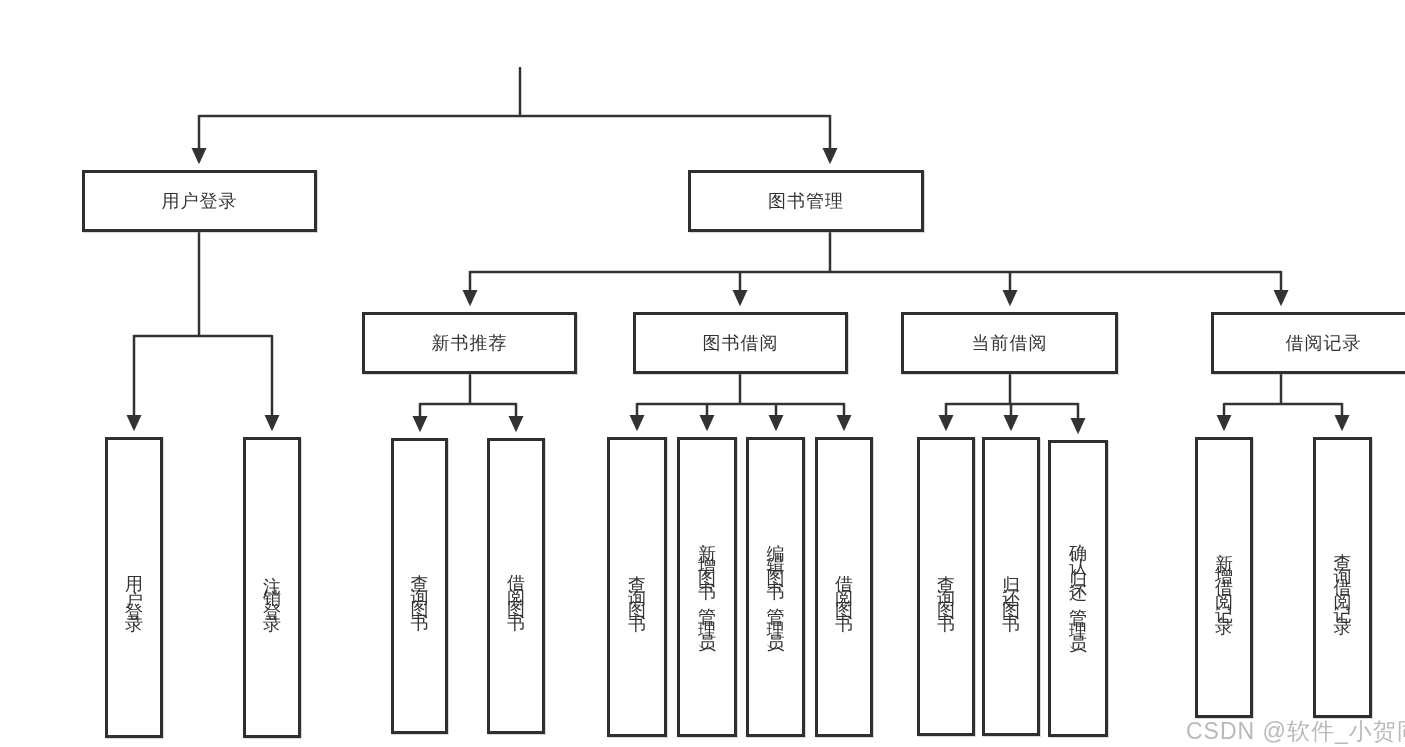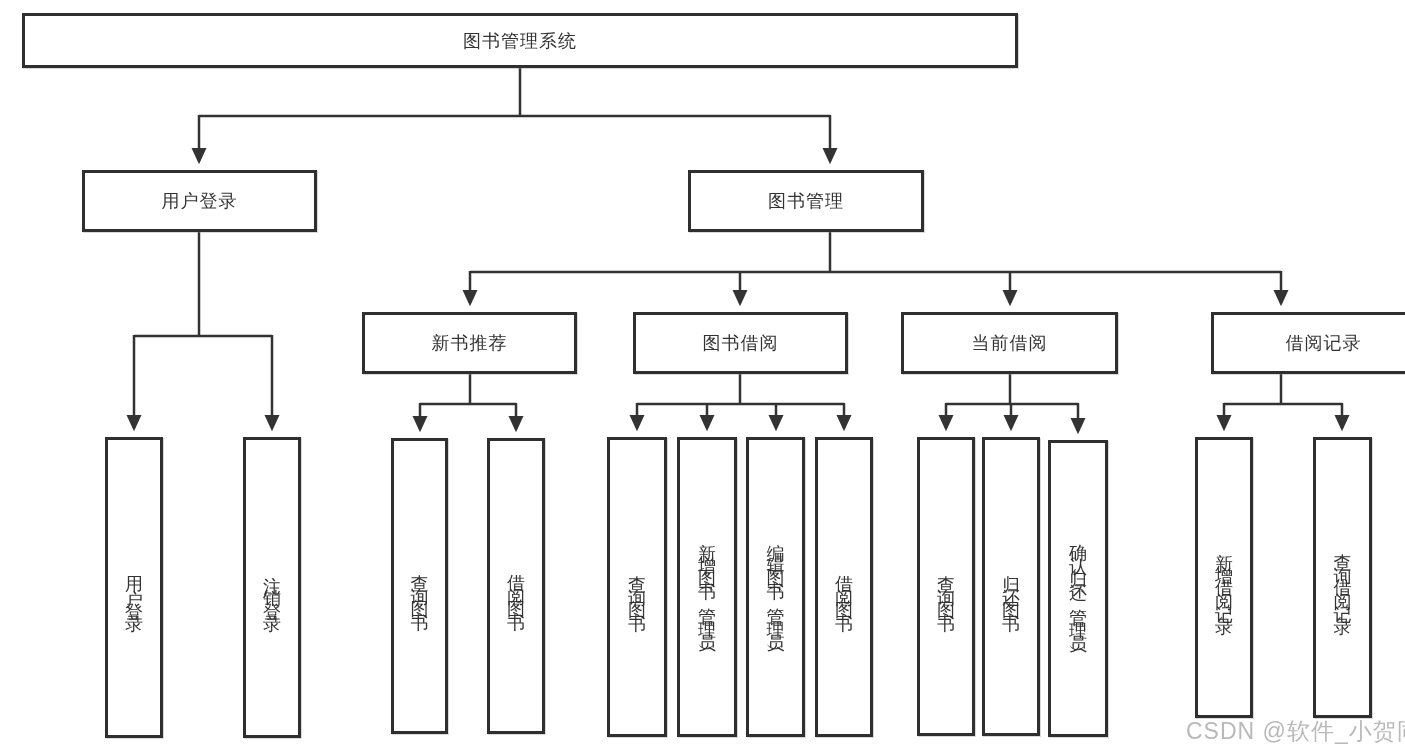--- a/index.html
+++ b/index.html
@@ -133,23 +133,20 @@
       <path d="M1011,403 V428" marker-end="url(#arrow)"></path>
       <path d="M1078,403 V431" marker-end="url(#arrow)"></path>
 
       <path d="M1281,373 V404"></path>
       <path d="M1224,404 H1342"></path>
       <path d="M1224,403 V428" marker-end="url(#arrow)"></path>
       <path d="M1342,403 V428" marker-end="url(#arrow)"></path>
     </g>
   </svg>
 
-  <div class="node n-root">
-    <span class="hlabel">图书管理系统</span>
-  </div>
 
   <div class="node n-user-login">
     <span class="hlabel">用户登录</span>
   </div>
   <div class="node n-book-mgmt">
     <span class="hlabel">图书管理</span>
   </div>
 
   <div class="node n-g-new">
     <span class="hlabel">新书推荐</span>

